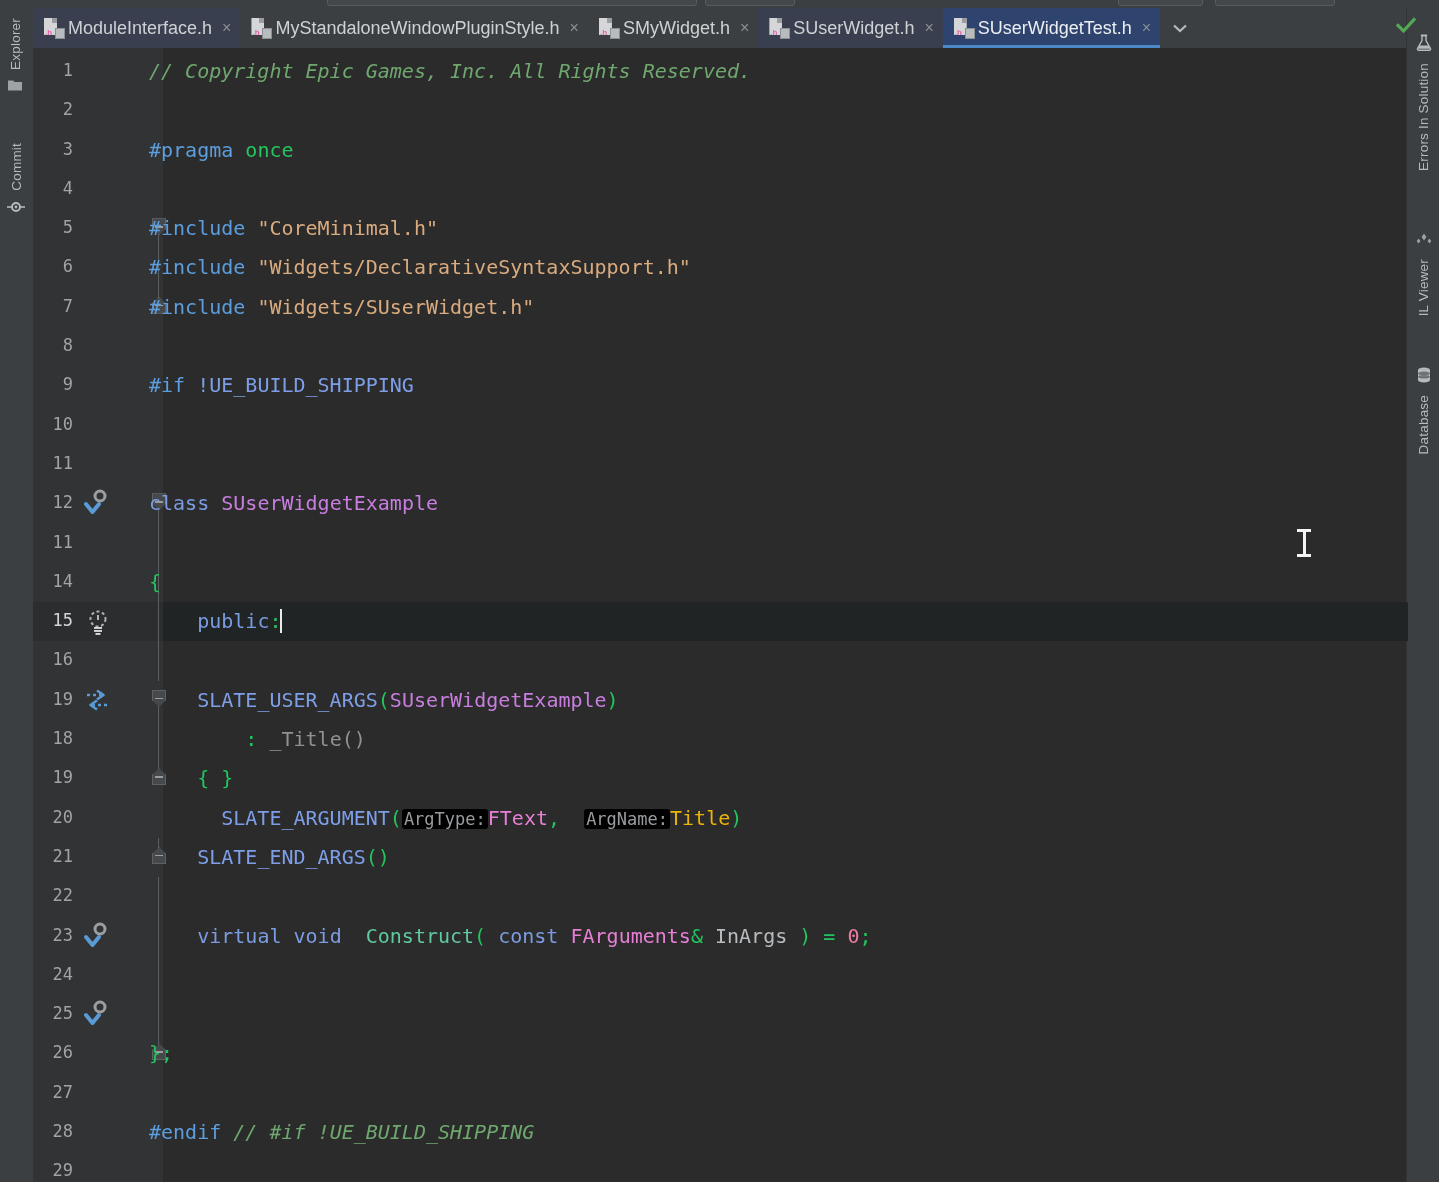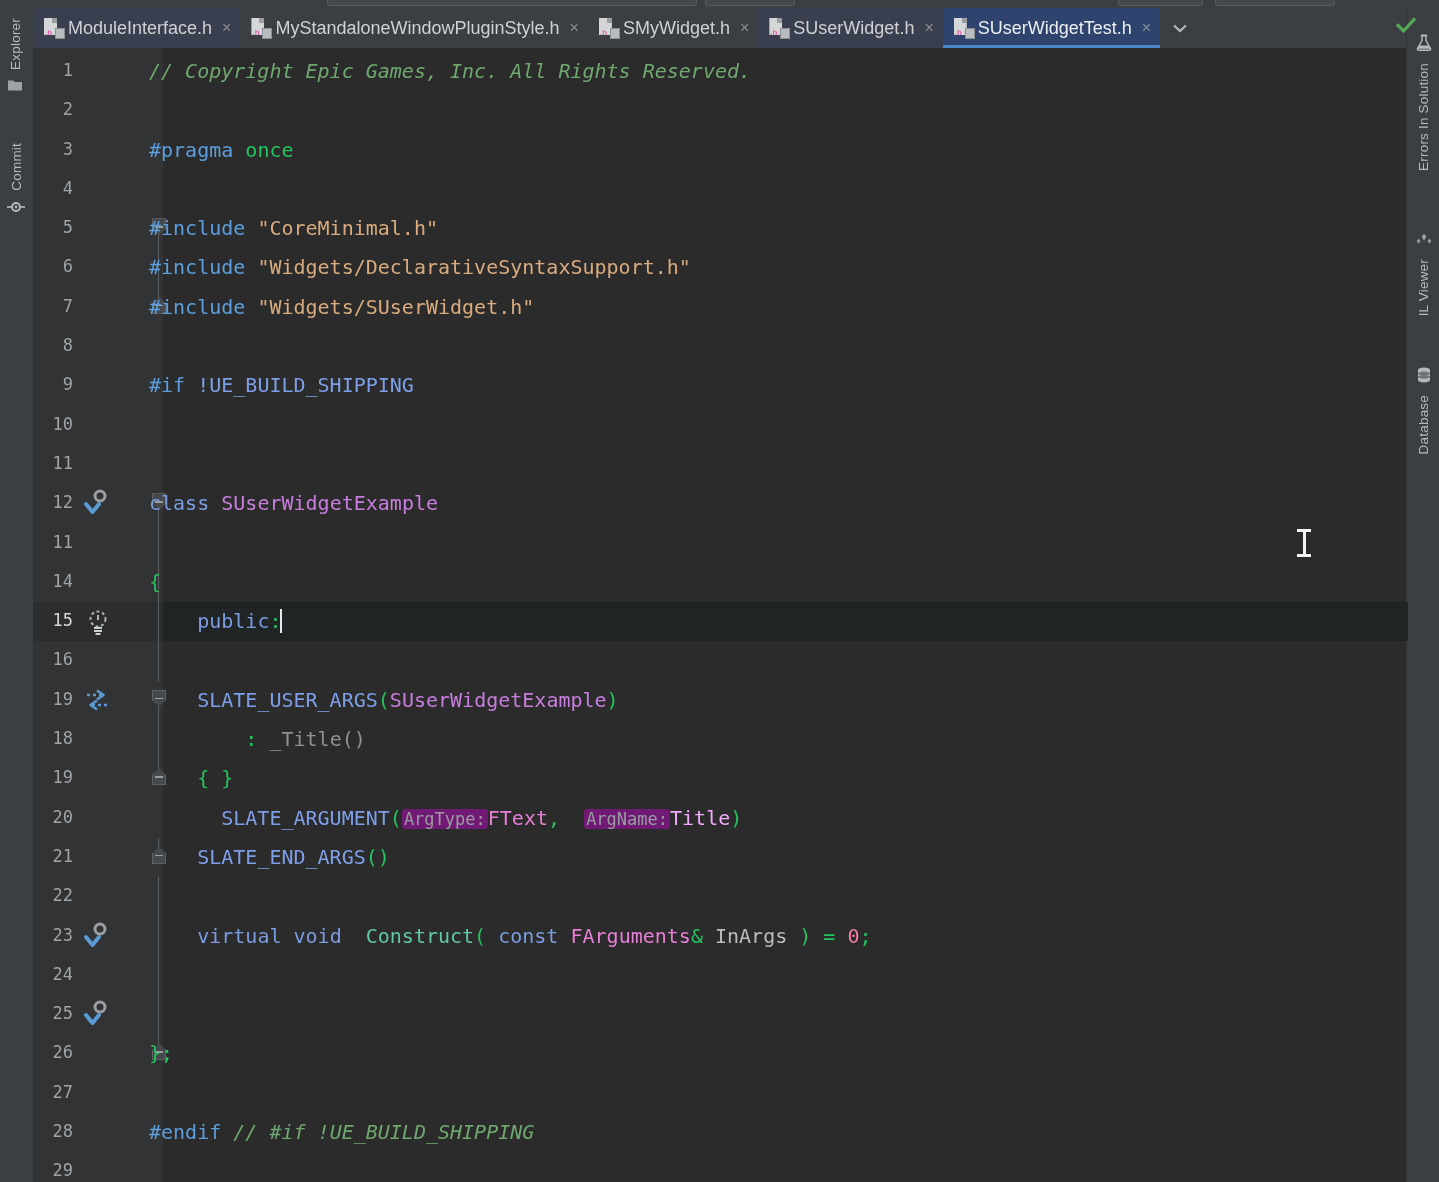--- a/index.html
+++ b/index.html
@@ -102,26 +102,26 @@
   .c-comment  { color:#6fa86f; font-style:italic; }
   .c-pp       { color:#5c9ede; }
   .c-kw       { color:#7b9ce0; }
   .c-text     { color:#22c55e; }
   .c-string   { color:#d9ab7f; }
   .c-type     { color:#c77ede; }
   .c-macro    { color:#7e9fe8; }
   .c-fn       { color:#5fc9a0;margin-left:12px; }
   .c-num      { color:#f07ca5; }
   .c-ident    { color:#b8bcbf; }
-  .c-green    { color:#f0abfc; }
+  .c-green    { color:#eab308; }
   .c-pink     { color:#e77fd6; }
   .c-gray     { color:#8f9295; }
 
   .hint {
-    background:#701a75; color:#9a9da0; border-radius:3px; padding:0 2px;
+    background:#000000; color:#9a9da0; border-radius:3px; padding:0 2px;
     font-size:17px; font-family:"DejaVu Sans Mono", monospace;
   }
 
   
   .caret {
     display:inline-block; width:2px; height:24px; background:#e8eaec;
     vertical-align:-5px; margin-left:-1px;
   }
 
   

